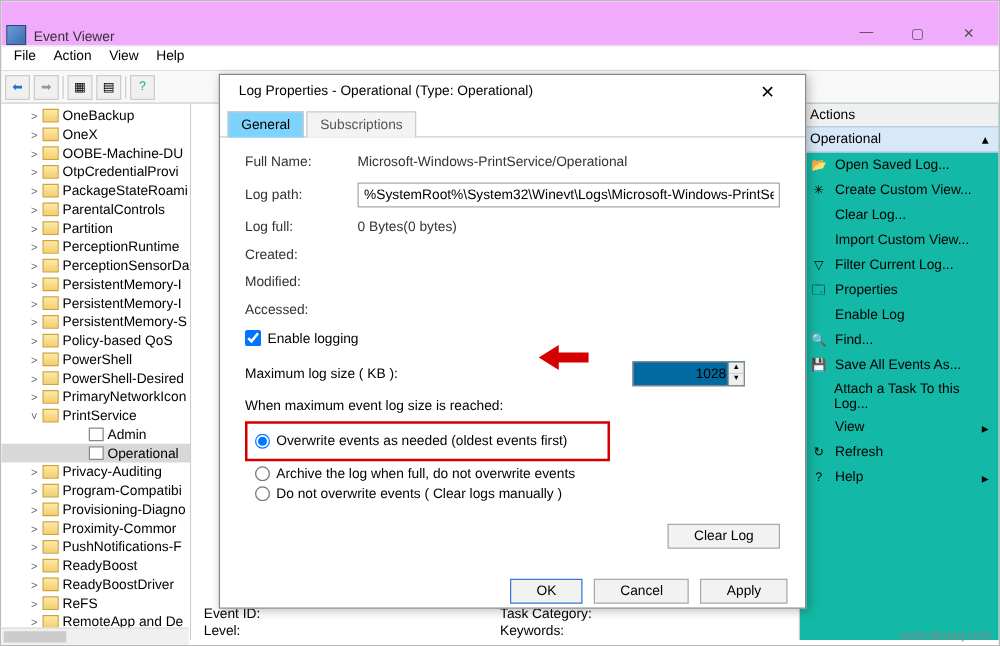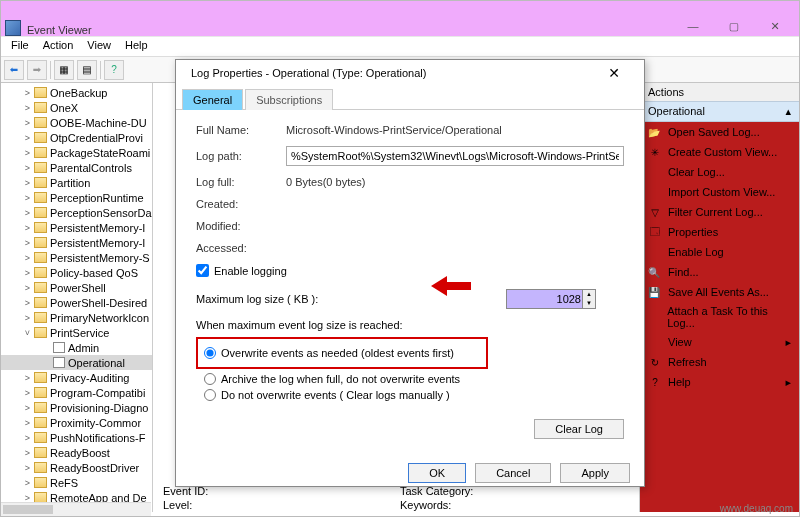--- a/index.html
+++ b/index.html
@@ -11,53 +11,53 @@
 .winbtn{width:40px;height:20px;display:flex;align-items:center;justify-content:center;color:#555}
 .menubar{height:20px;display:flex;padding:0 4px;gap:2px;border-bottom:1px solid #ddd}
 .menubar span{padding:2px 6px}
 .toolbar{height:26px;display:flex;align-items:center;padding:0 3px;gap:3px;border-bottom:1px solid #c5c5c5;background:#f8f8f8}
 .tbtn{width:20px;height:20px;border:1px solid #ccc;background:#f0f0f0;display:flex;align-items:center;justify-content:center;font-size:10px}
 .main{display:flex;height:calc(100% - 72px - 14px)}
 .tree{width:152px;overflow:hidden;border-right:1px solid #ccc;background:#fff;padding:2px 0}
 .ti{display:flex;align-items:center;height:15px;padding-left:22px;white-space:nowrap}
 .ti .tw{width:9px;text-align:center;color:#666;font-size:9px;margin-right:2px}
 .ti .fic{width:13px;height:11px;background:linear-gradient(#fde9a8,#f3cf6f);border:1px solid #cfa437;margin-right:3px}
-.ti.leaf{padding-left:52px}
+.ti.leaf{padding-left:70px}
 .ti.leaf .lic{width:12px;height:11px;background:#fff;border:1px solid #888;margin-right:3px}
 .ti.sel{background:#d8d8d8}
 .mid{flex:1;position:relative;background:#fff}
 .detail{position:absolute;bottom:0;left:6px;right:6px;height:28px;display:grid;grid-template-columns:1fr 1fr;font-size:10px;color:#555}
 .detail div{padding:1px 4px}
 .dialog{position:absolute;left:174px;top:58px;width:470px;height:428px;background:#fff;border:1px solid #888;box-shadow:2px 2px 8px rgba(0,0,0,.25);z-index:10}
 .dlg-title{height:26px;display:flex;align-items:center;padding:0 15px}
 .dlg-title .t{flex:1}
 .dlg-close{width:30px;height:20px;display:flex;align-items:center;justify-content:center;font-size:14px}
 .tabs{display:flex;border-bottom:1px solid #ccc;padding:2px 6px 0}
 .tab{padding:4px 10px;border:1px solid #ccc;border-bottom:none;background:#7dd3fc;margin-right:2px;position:relative;top:1px}
 .tab.inact{background:#f3f3f3;color:#555}
 .form{padding:14px 20px}
 .row{display:flex;align-items:center;margin-bottom:10px}
 .row .lbl{width:90px;color:#333}
 .row .val{flex:1;color:#333}
 input.txt{width:100%;height:20px;border:1px solid #aaa;padding:0 4px;background:#fff;font-size:11px}
 .cb{display:flex;align-items:flex-end;gap:5px;margin:8px 0 12px}
 .cb input{width:13px;height:13px}
-.spin{width:90px;height:20px;border:1px solid #888;display:flex;align-items:center;justify-content:flex-end;padding-right:14px;position:relative;background:#c4b5fd}
+.spin{width:90px;height:20px;border:1px solid #888;display:flex;align-items:center;justify-content:flex-end;padding-right:14px;position:relative;background:#0369a1}
 .spin .ar{position:absolute;right:0;top:0;width:13px;height:100%;border-left:1px solid #888;display:flex;flex-direction:column}
 .spin .ar div{flex:1;text-align:center;font-size:6px;line-height:9px;background:#efefef}
 .arrow{position:absolute;left:430px;top:273px;z-index:11}
 .radios{border:2px solid #d40000;padding:4px 6px;margin:6px 0 4px;width:292px}
 .rrow{display:flex;align-items:center;gap:5px;margin:4px 0}
 .rrow input{width:12px;height:12px}
 .clr{text-align:right;margin-top:18px}
 .btn{border:1px solid #aaa;background:#f2f2f2;padding:3px 20px;font-size:11px}
 .dlg-foot{text-align:right;padding:10px 14px}
 .dlg-foot .btn{margin-left:6px}
 .btn.pri{border:1px solid #3a7bd5}
-.actions{width:160px;border-left:1px solid #ccc;background:#b91c1c}
+.actions{width:160px;border-left:1px solid #ccc;background:#14b8a6}
 .actions .hdr{background:#f0f0f0;padding:3px 8px}
 .actions .grp{background:#d7e8f8;padding:3px 8px;border-top:1px solid #bcd;border-bottom:1px solid #bcd;display:flex;justify-content:space-between}
 .actions .it{display:flex;align-items:center;gap:6px;padding:3px 8px}
 .actions .it .aic{width:14px;height:14px;display:flex;align-items:center;justify-content:center;font-size:10px}
 .hscroll{position:absolute;bottom:0;left:0;width:150px;height:14px;background:#f0f0f0;border-top:1px solid #ddd;display:flex}
 .hscroll .th{width:50px;background:#ccc;margin:2px}
 .wm{position:absolute;right:6px;bottom:2px;font-size:10px;color:#888;z-index:50}
 </style>
 </head>
 <body>

